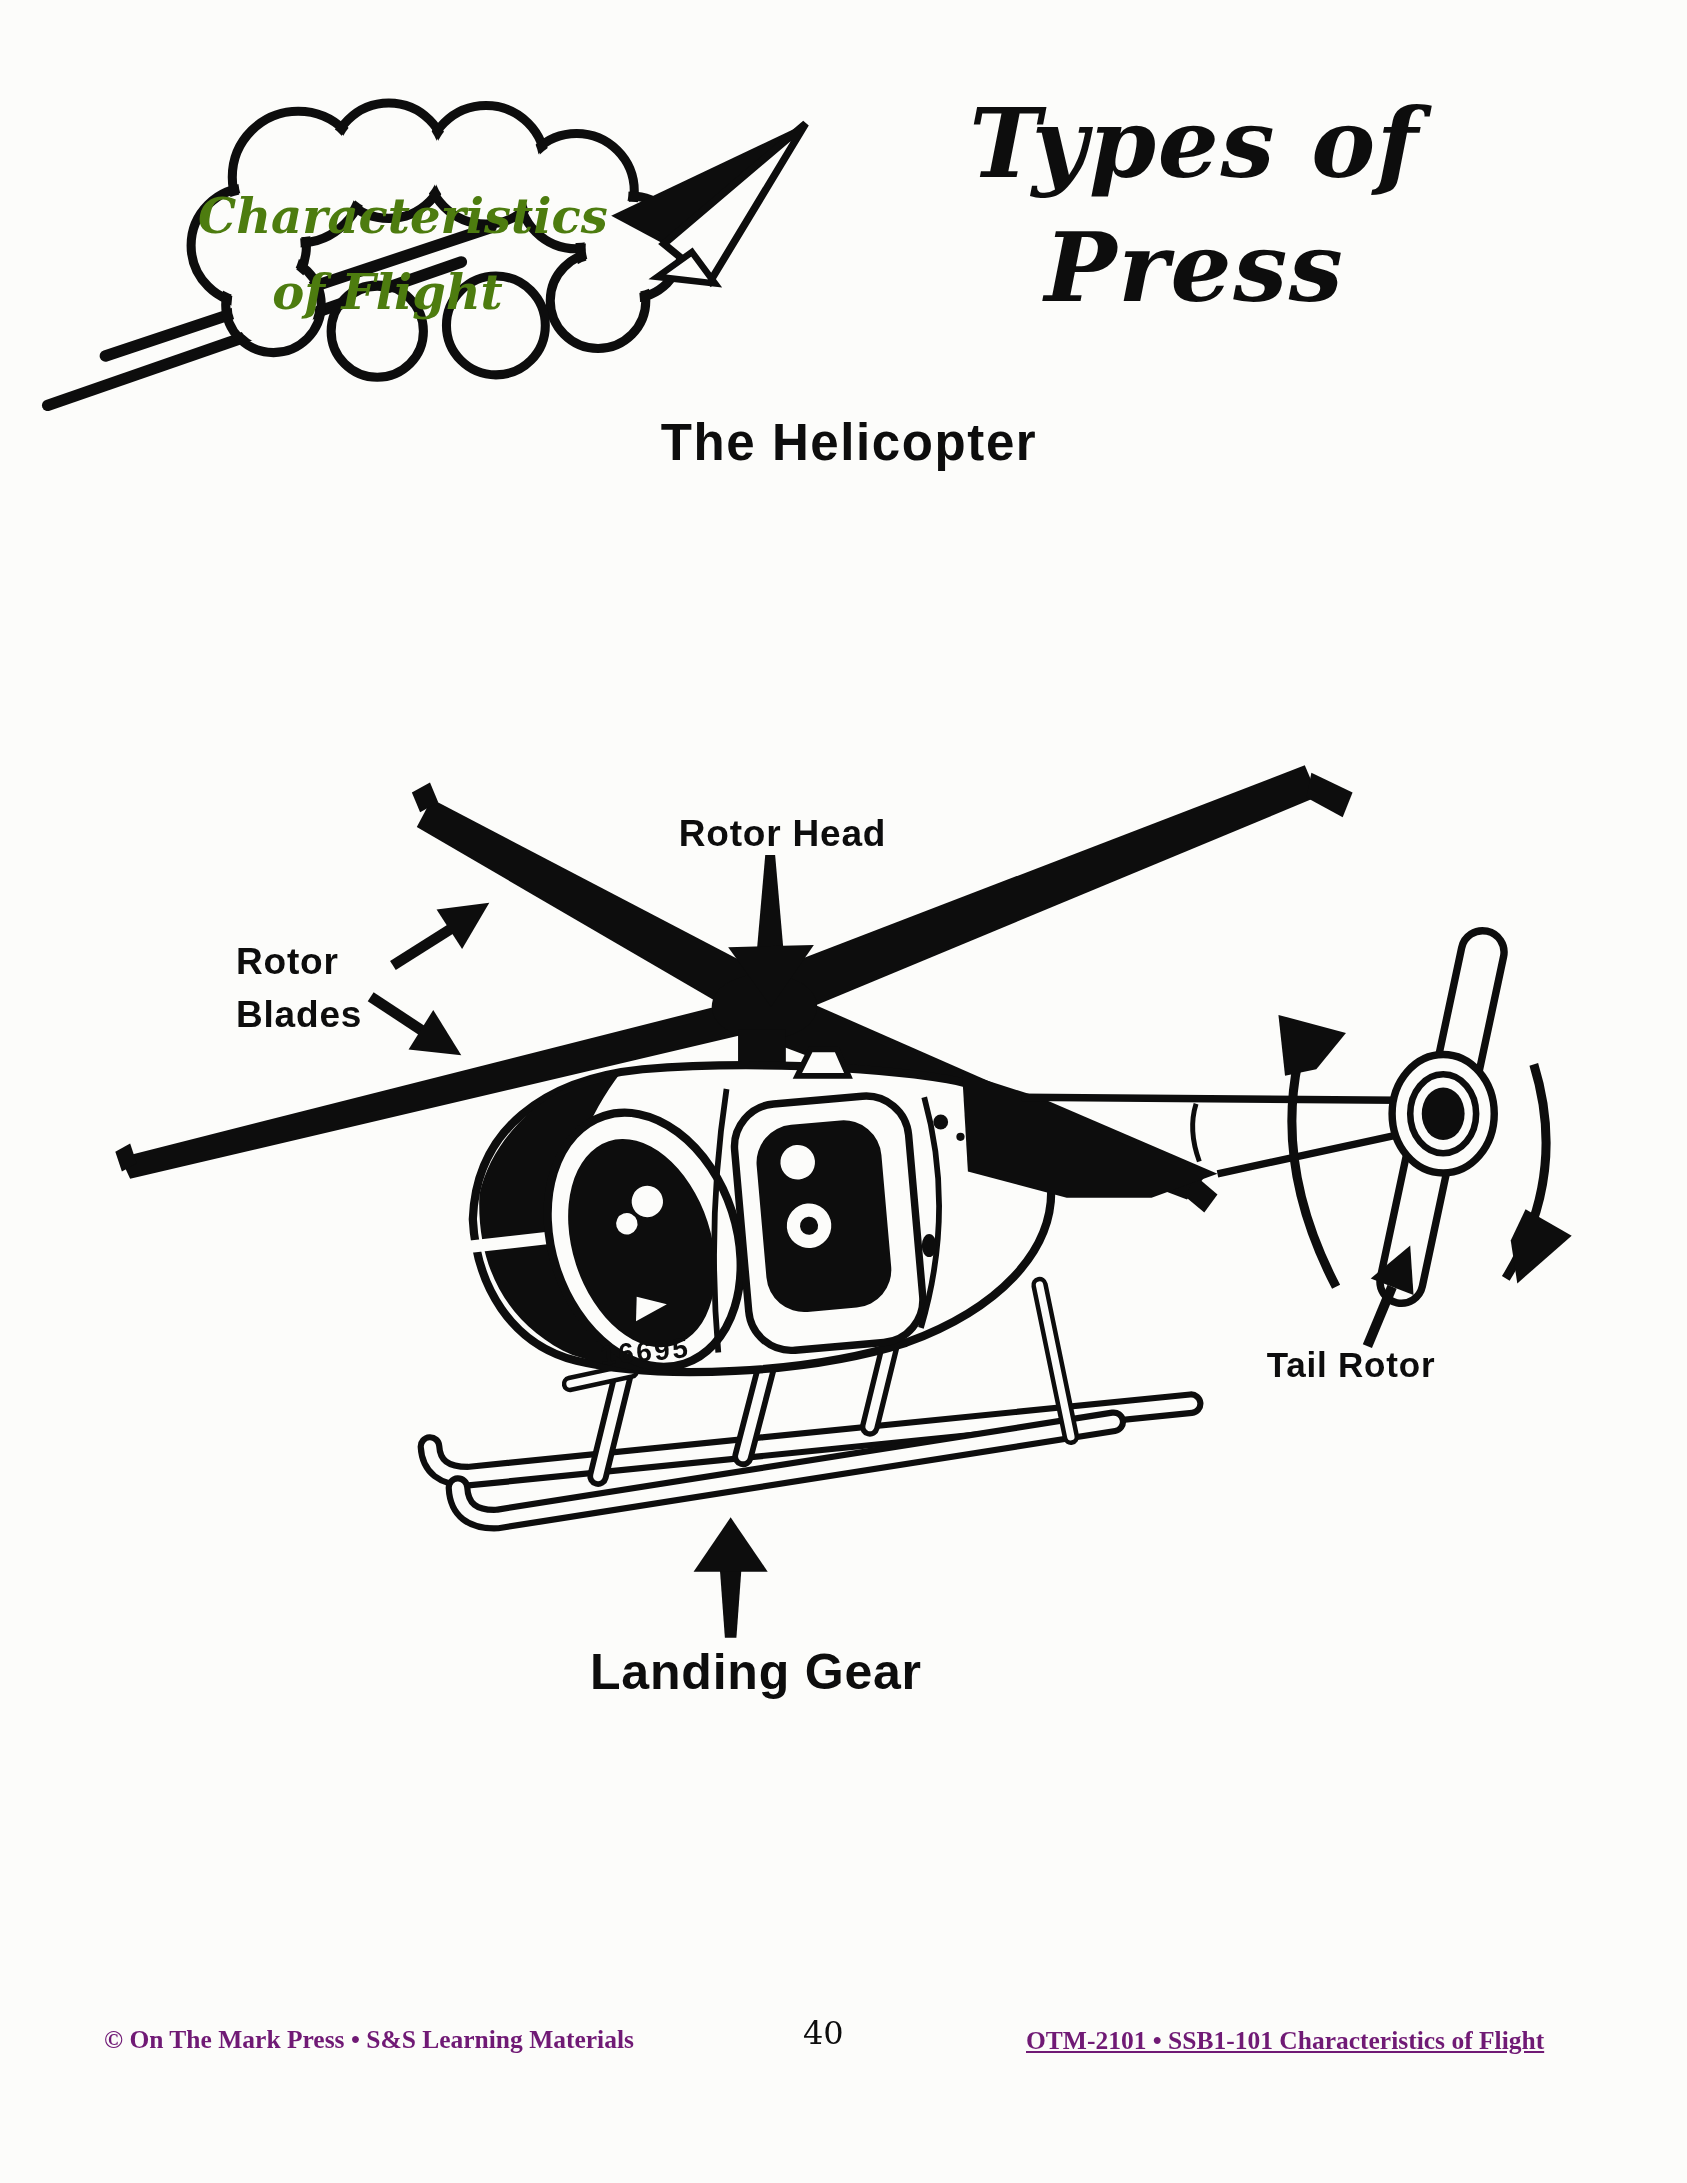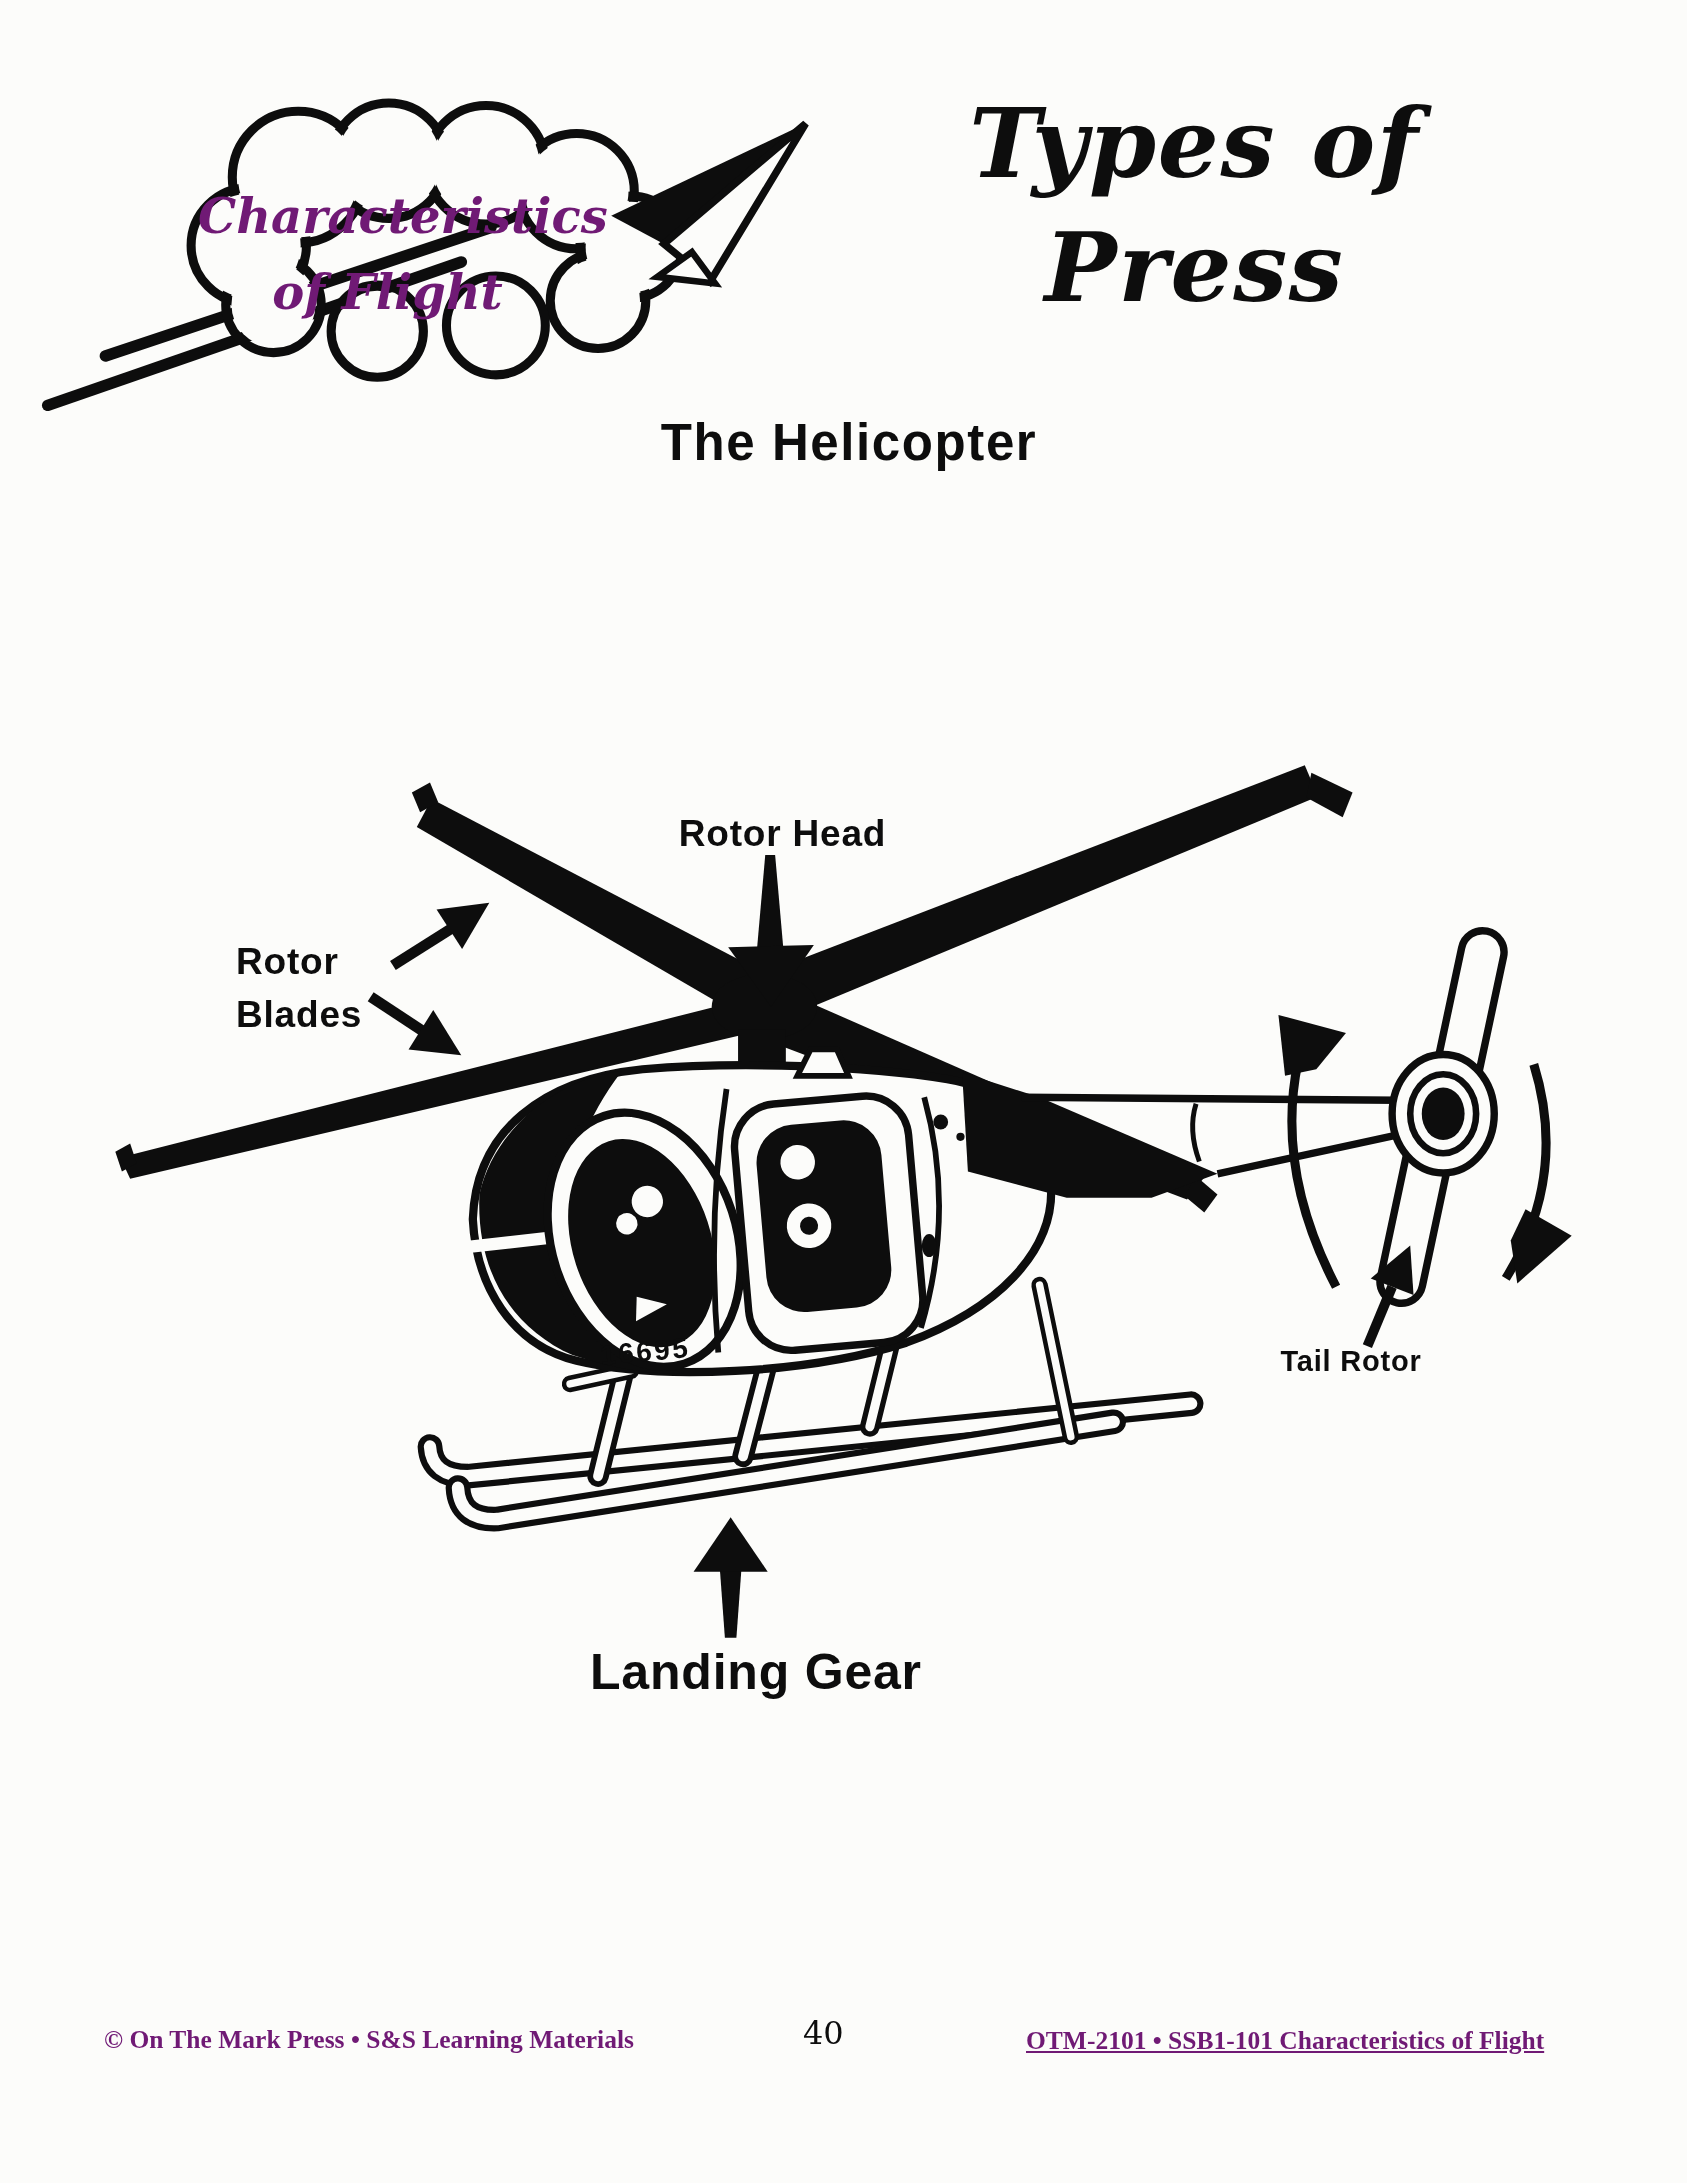--- a/index.html
+++ b/index.html
@@ -6,39 +6,39 @@
   .page{
     position:relative; width:1687px; height:2183px;
     background:#fcfcfa; overflow:hidden;
     font-family:"Liberation Sans", sans-serif; color:#111;
   }
   .abs{position:absolute;}
   .vec{position:absolute; left:0; top:0; width:1687px; height:2183px;}
   .logo-text{
     left:198px; top:178px; width:379px; text-align:center;
     font-family:"DejaVu Serif", serif; font-style:italic; font-weight:600;
-    font-size:48px; line-height:76px; color:#701a75;
+    font-size:48px; line-height:76px; color:#4d7c0f;
   }
   .series-title{
     left:906px; top:82px; width:577px; text-align:center;
     font-family:"DejaVu Serif", serif; font-style:italic; font-weight:600;
     font-size:96px; line-height:124px; color:#0d0d0d; letter-spacing:1.6px;
   }
   .page-title{
     left:0; top:400px; width:1672px; text-align:center; margin:13px;
     font-size:51px; font-weight:700; letter-spacing:1.6px; color:#0d0d0d;
   }
   .diagram-label{
     font-size:37px; font-weight:700; color:#0d0d0d; letter-spacing:0.8px;
     text-align:center; white-space:nowrap;
   }
   .lbl-rotor-head{left:659px; top:801px; width:247px;margin-top:12px;}
   .lbl-rotor{left:206px; top:941px; width:165px; text-align:left; padding-left:30px;}
   .lbl-blades{left:206px; top:994px; width:198px; text-align:left; padding-left:30px;}
-  .lbl-tail-rotor{left:1244px; top:1345px; width:214px; font-size:29px;}
+  .lbl-tail-rotor{left:1244px; top:1345px; width:214px; font-size:35px;}
   .lbl-landing-gear{left:590px; top:1643px; width:288px; font-size:50px;}
   .heli-number{
     left:600px; top:1336px; font-size:28px; font-weight:700; letter-spacing:2.5px;
     color:#0d0d0d; transform:rotate(-5deg);
   }
   .footer-text{
     font-family:"Liberation Serif", serif; font-weight:700; font-size:25.5px; color:#701a75;
     white-space:nowrap;
   }
   .footer-left{left:104px; top:2025px;}

